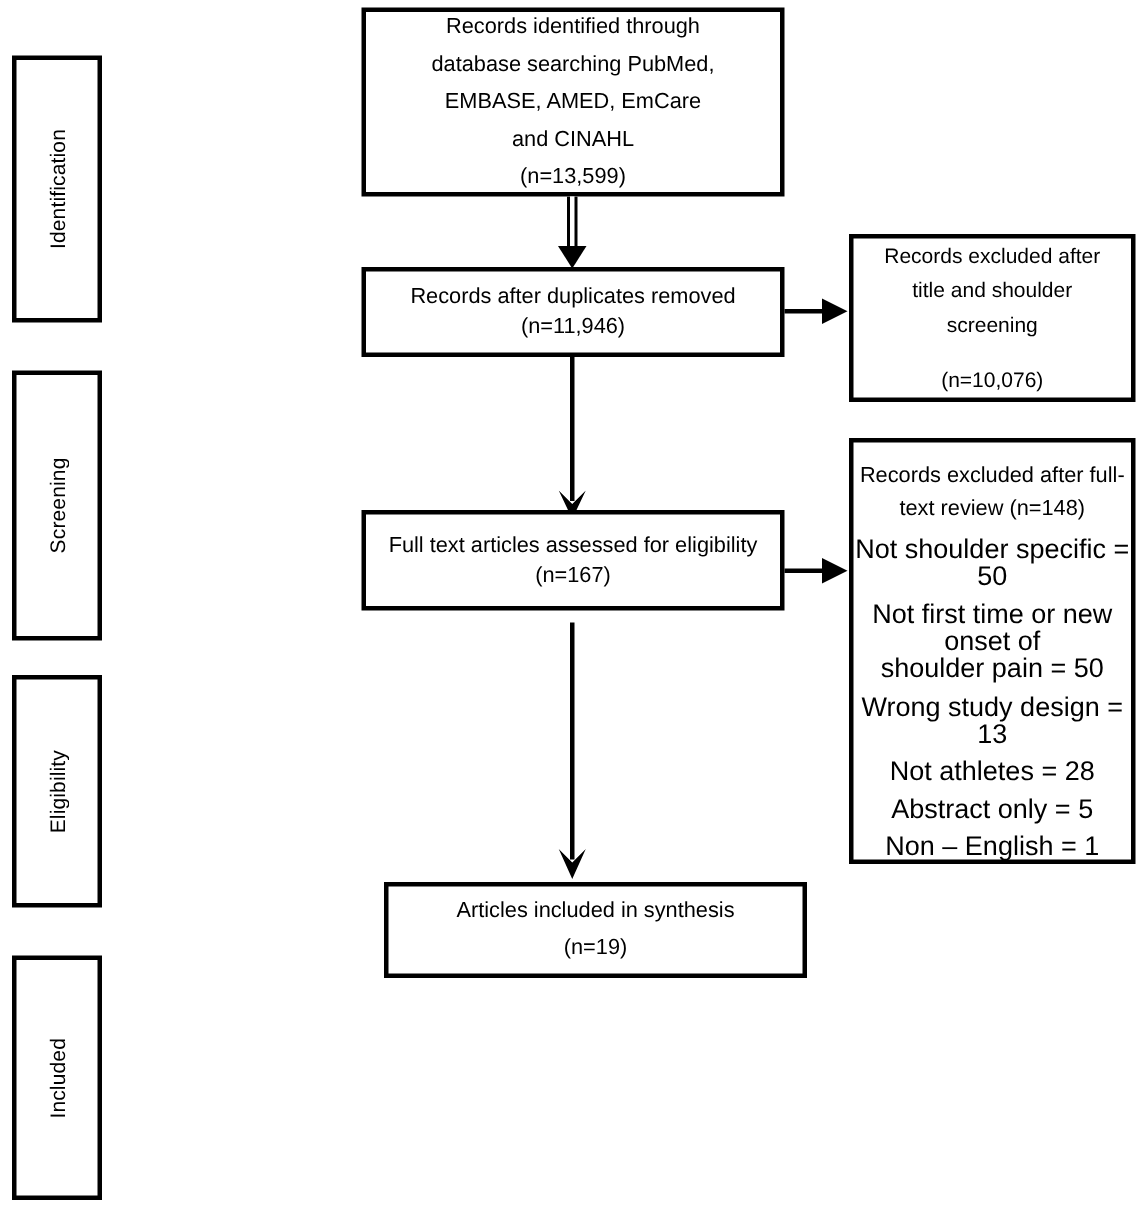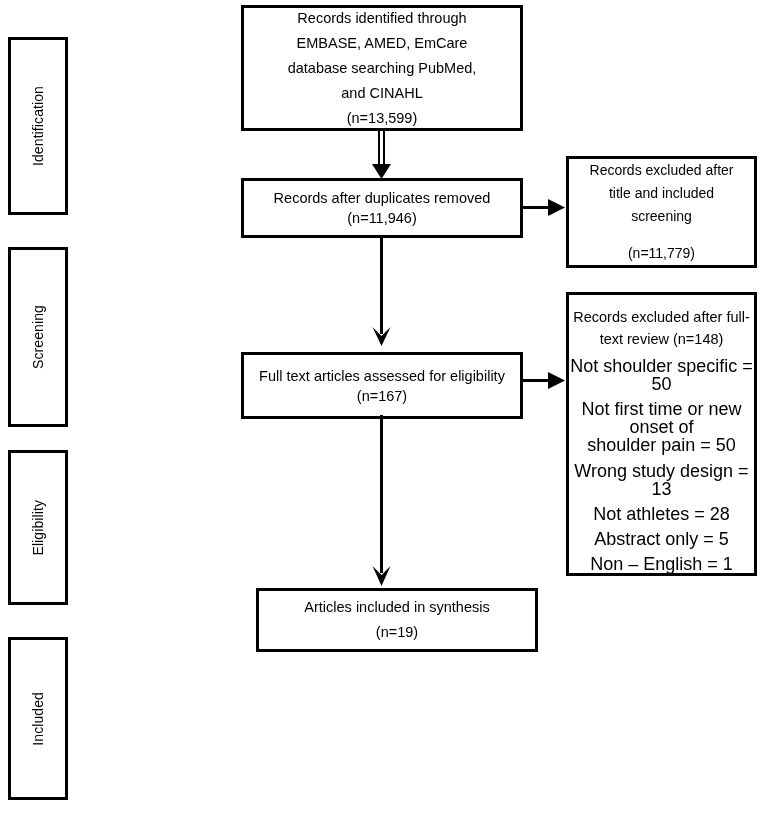--- a/index.html
+++ b/index.html
@@ -117,22 +117,22 @@
   <div class="stage-box" style="left:8px; top:450px; width:60px; height:155px;">
     <span class="stage-label">Eligibility</span>
   </div>
 
   <div class="stage-box" style="left:8px; top:637px; width:60px; height:163px;">
     <span class="stage-label">Included</span>
   </div>
 
   <div class="box" style="left:241px; top:5px; width:282px; height:126px;">
     <div class="main-line">Records identified through</div>
+    <div class="main-line">database searching PubMed,</div>
     <div class="main-line">EMBASE, AMED, EmCare</div>
-    <div class="main-line">database searching PubMed,</div>
     <div class="main-line">and CINAHL</div>
     <div class="main-line">(n=13,599)</div>
   </div>
 
   <div class="conn">
     <div class="dbl-shaft" style="left:378px; top:131px; height:36px;"></div>
     <svg style="position:absolute; left:371px; top:163px;" width="21" height="17">
       <polygon points="1,1 20,1 10.5,16" fill="#000000"></polygon>
     </svg>
   </div>
@@ -144,34 +144,34 @@
 
   <div class="conn">
     <div class="h-shaft" style="left:523px; top:206px; width:32px;"></div>
     <svg style="position:absolute; left:548px; top:198px;" width="19" height="19">
       <polygon points="0,1 17,9.5 0,18" fill="#000000"></polygon>
     </svg>
   </div>
 
   <div class="box" style="left:566px; top:156px; width:191px; height:112px;">
     <div class="excl-line">Records excluded after</div>
-    <div class="excl-line">title and included</div>
+    <div class="excl-line">title and shoulder</div>
     <div class="excl-line">screening</div>
     <div class="gap-lg"></div>
-    <div class="excl-line">(n=11,779)</div>
+    <div class="excl-line">(n=10,076)</div>
   </div>
 
   <div class="conn">
     <div class="v-shaft" style="left:380px; top:238px; height:96px;"></div>
     <svg style="position:absolute; left:372px; top:327px;" width="19" height="21">
       <polygon points="0.5,0 9.5,19 18.5,0 9.5,9" fill="#000000"></polygon>
     </svg>
   </div>
 
-  <div class="box" style="left:241px; top:352px; width:282px; height:67px;">
+  <div class="box" style="left:241px; top:340px; width:282px; height:67px;">
     <div class="main-line tight">Full text articles assessed for eligibility</div>
     <div class="main-line tight">(n=167)</div>
   </div>
 
   <div class="conn">
     <div class="h-shaft" style="left:523px; top:379px; width:32px;"></div>
     <svg style="position:absolute; left:548px; top:371px;" width="19" height="19">
       <polygon points="0,1 17,9.5 0,18" fill="#000000"></polygon>
     </svg>
   </div>

